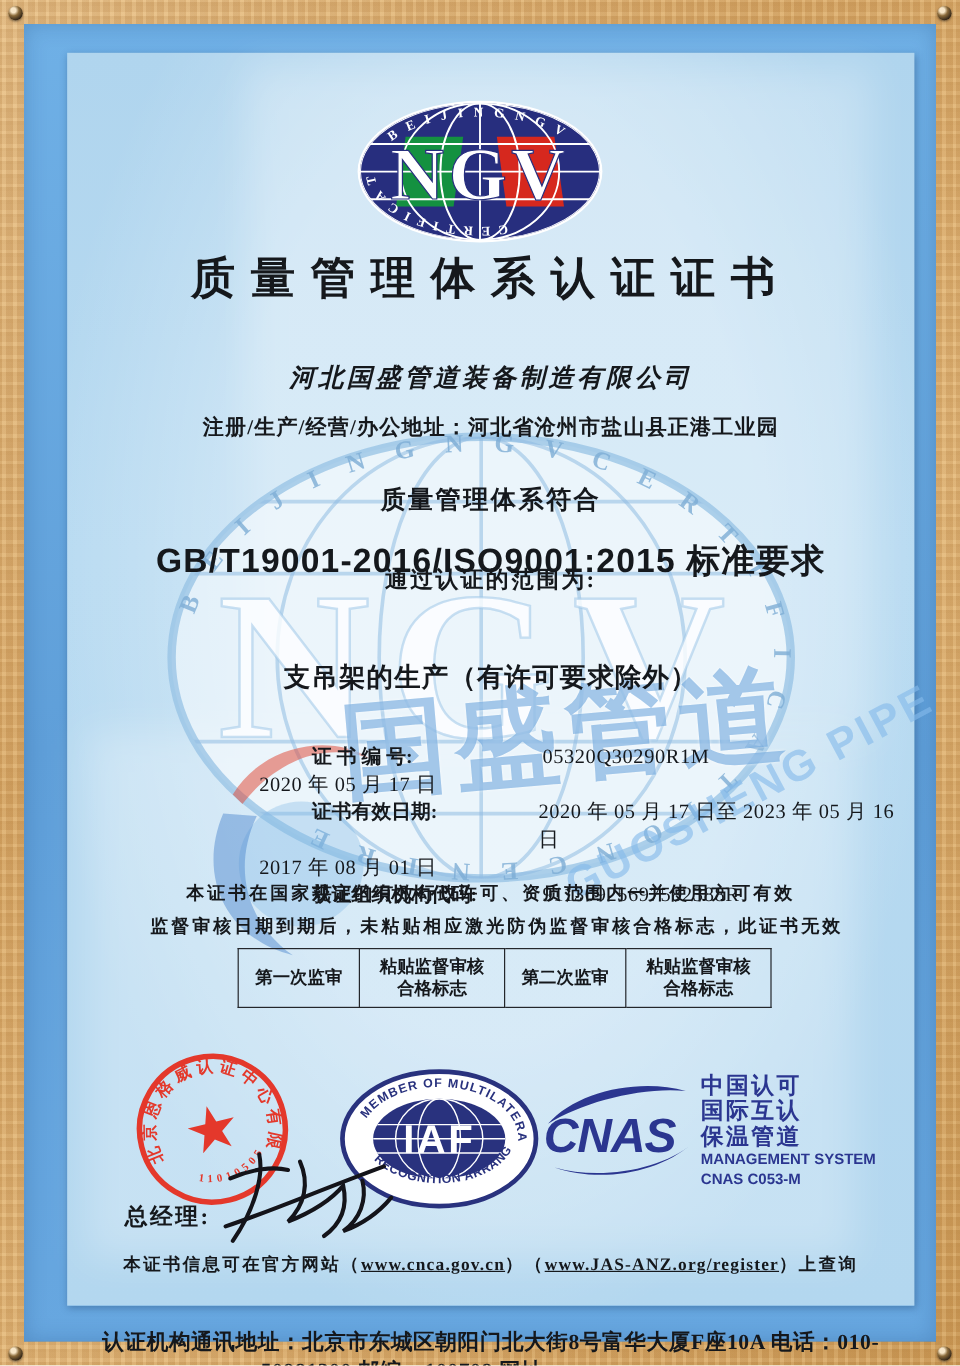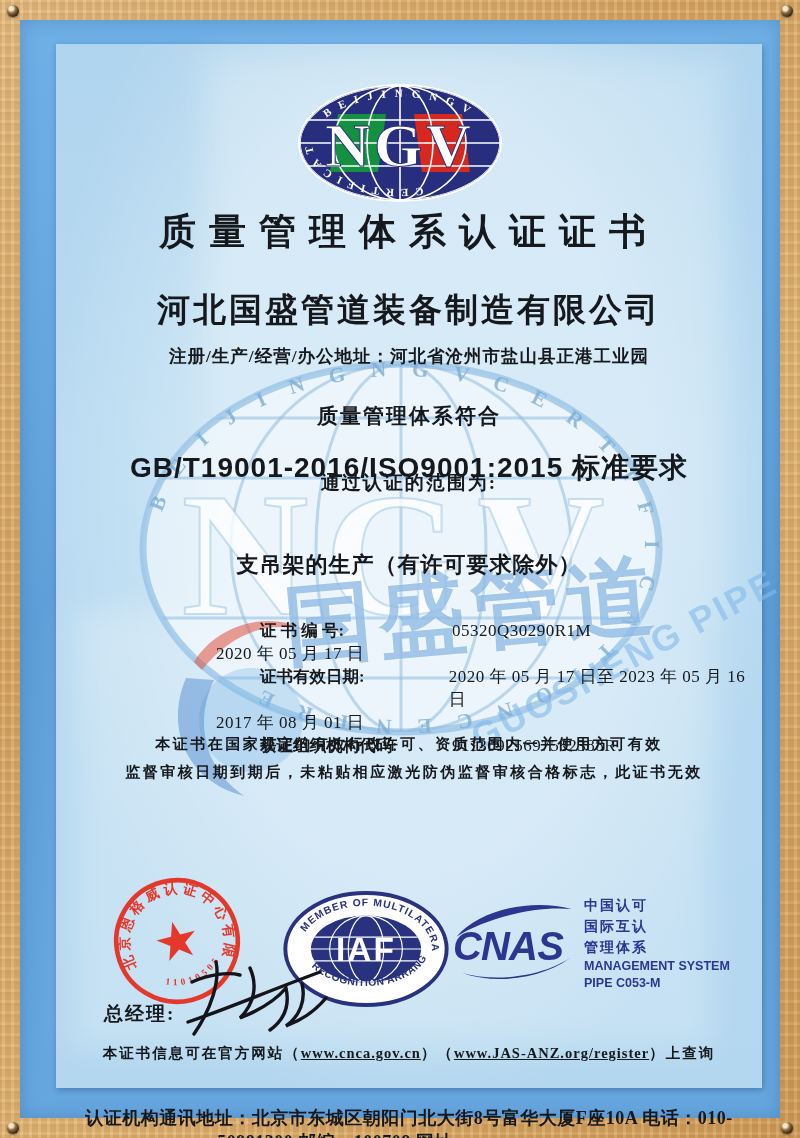--- a/index.html
+++ b/index.html
@@ -51,21 +51,21 @@
     position:absolute;left:398px;top:595px;font-size:36px;font-weight:700;
     letter-spacing:3px;color:rgba(132,186,234,.62);transform:rotate(-28deg);
     font-family:"Liberation Sans",sans-serif;white-space:nowrap;
   }
   .wm-swirl{position:absolute;left:100px;top:556px;pointer-events:none;}
   
   .content{position:absolute;inset:0;z-index:3;}
   .center{position:absolute;left:0;right:0;text-align:center;color:#15181c;}
   .ngv-logo{position:absolute;left:238px;top:38px;}
   .title{top:163px;font-size:37px;font-weight:700;letter-spacing:13px;}
-  .company{top:244px;font-size:33px;font-weight:700;letter-spacing:3px;}
+  .company{top:257px;font-size:21px;font-weight:700;letter-spacing:3px;font-style:italic;}
   .address{top:300px;font-size:17.5px;font-weight:700;letter-spacing:1px;}
   .std1{top:358px;font-size:21px;font-weight:700;letter-spacing:2px;}
   .std2{top:405px;font-size:28px;font-weight:700;font-family:"Liberation Sans",sans-serif;letter-spacing:1px;}
   .std3{top:426px;font-size:19px;font-weight:700;letter-spacing:2px;}
   .scope1{top:477px;font-size:19.5px;font-weight:700;letter-spacing:1px;}
   .scope2{top:506px;font-size:22px;font-weight:700;letter-spacing:1px;}
   .details{position:absolute;left:160px;top:575px;}
   .drow{display:flex;line-height:23px;}
   .dlbl{width:192px;font-size:16.5px;font-weight:700;color:#15181c;margin-left:44px;}
   .dval{font-size:17px;font-family:"Liberation Serif",serif;color:#15181c;letter-spacing:.5px;}
@@ -77,21 +77,21 @@
   table.audit td{
     border:1.6px solid #23262b;font-size:14.5px;font-weight:700;text-align:center;
     color:#15181c;white-space:pre-line;line-height:1.25;padding:3px 2px;vertical-align:middle;
   }
   td.c-narrow{width:96px;height:42px;}
   td.c-wide{width:116px;height:42px;}
   .seal{position:absolute;left:52px;top:828px;transform:rotate(-14deg);}
   .iaf{position:absolute;left:226px;top:846px;}
   .cnas-graphic{position:absolute;left:394px;top:856px;}
   .cnas-text{position:absolute;left:528px;top:851px;color:#2b3690;}
-  .cnas-text .zh{font-size:14px;font-weight:700;line-height:21px;letter-spacing:2px;}
+  .cnas-text .zh{font-size:19px;font-weight:700;line-height:21px;letter-spacing:2px;}
   .cnas-text .en{font-size:12.5px;font-weight:700;line-height:17px;font-family:"Liberation Sans",sans-serif;}
   .gm-label{position:absolute;left:48px;top:957px;font-size:19px;font-weight:700;color:#15181c;letter-spacing:2px;}
   .signature{position:absolute;left:124px;top:912px;}
   .footer1{top:1000px;font-size:14.5px;font-weight:700;letter-spacing:2px;}
   .footer1 .url{text-decoration:underline;font-family:"Liberation Serif",serif;letter-spacing:1px;}
   .footer2{top:1026px;font-size:18px;font-weight:700;letter-spacing:.5px;margin-top:36px;}
 </style>
 </head>
 <body>
 
@@ -197,20 +197,32 @@
       </div>
       <div class="drow">
         <span class="dlbl">获证组织机构代码:</span>
         <span class="dval">91130925697582388R</span>
       </div>
     </div>
 
     <div class="center note1">本证书在国家规定的有效行政许可、资质范围内一并使用方可有效</div>
     <div class="center note2">监督审核日期到期后，未粘贴相应激光防伪监督审核合格标志，此证书无效</div>
 
+    <table class="audit">
+      <tbody>
+          <tr>
+        <td class="c-narrow">第一次监审</td>
+        <td class="c-wide">粘贴监督审核
+合格标志</td>
+        <td class="c-narrow">第二次监审</td>
+        <td class="c-wide">粘贴监督审核
+合格标志</td>
+      </tr>
+    </tbody>
+      </table>
 
     <svg class="seal" width="138" height="138" viewBox="0 0 150 150">
       <defs>
         <path id="sealArc" d="M30,101 A52,52 0 1 1 120,101"></path>
         <path id="sealNum" d="M34,104 A54,54 0 0 0 116,104"></path>
       </defs>
       <circle cx="75" cy="75" r="66" fill="none" stroke="#e4382b" stroke-width="5"></circle>
       <text x="75" y="94" text-anchor="middle" font-size="56" fill="#e4382b">★</text>
       <text font-size="15" font-weight="bold" fill="#e4382b" letter-spacing="4.5">
         <textPath href="#sealArc" startOffset="10">北京恩格威认证中心有限公司</textPath>
@@ -247,23 +259,23 @@
     </svg>
 
     <svg class="cnas-graphic" width="130" height="82" viewBox="0 0 140 90">
       <path d="M6,40 C32,10 90,-2 132,10 C92,6 38,20 6,40 Z" fill="#2b3690"></path>
       <path d="M12,80 C52,94 106,86 138,58 C110,82 54,92 12,80 Z" fill="#2b3690"></path>
       <text x="2" y="66" font-size="44" font-weight="bold" font-style="italic" font-family="Liberation Sans, sans-serif" fill="#2b3690" letter-spacing="-1">CNAS</text>
     </svg>
     <div class="cnas-text">
       <div class="zh">中国认可</div>
       <div class="zh">国际互认</div>
-      <div class="zh">管理体系</div>
+      <div class="zh">保温管道</div>
       <div class="en">MANAGEMENT SYSTEM</div>
-      <div class="en">PIPE C053-M</div>
+      <div class="en">CNAS C053-M</div>
     </div>
 
     <div class="gm-label">总经理:</div>
 
     <svg class="signature" width="160" height="90" viewBox="0 0 160 90">
       <g stroke="#14141a" stroke-width="3.4" fill="none" stroke-linecap="round">
         <path d="M36,6 C40,24 32,52 14,78"></path>
         <path d="M12,26 C30,18 48,16 60,19"></path>
         <path d="M8,66 C44,54 86,36 140,16"></path>
         <path d="M70,12 C78,30 74,48 60,62 C80,54 96,44 106,32 C110,50 104,64 90,74"></path>

